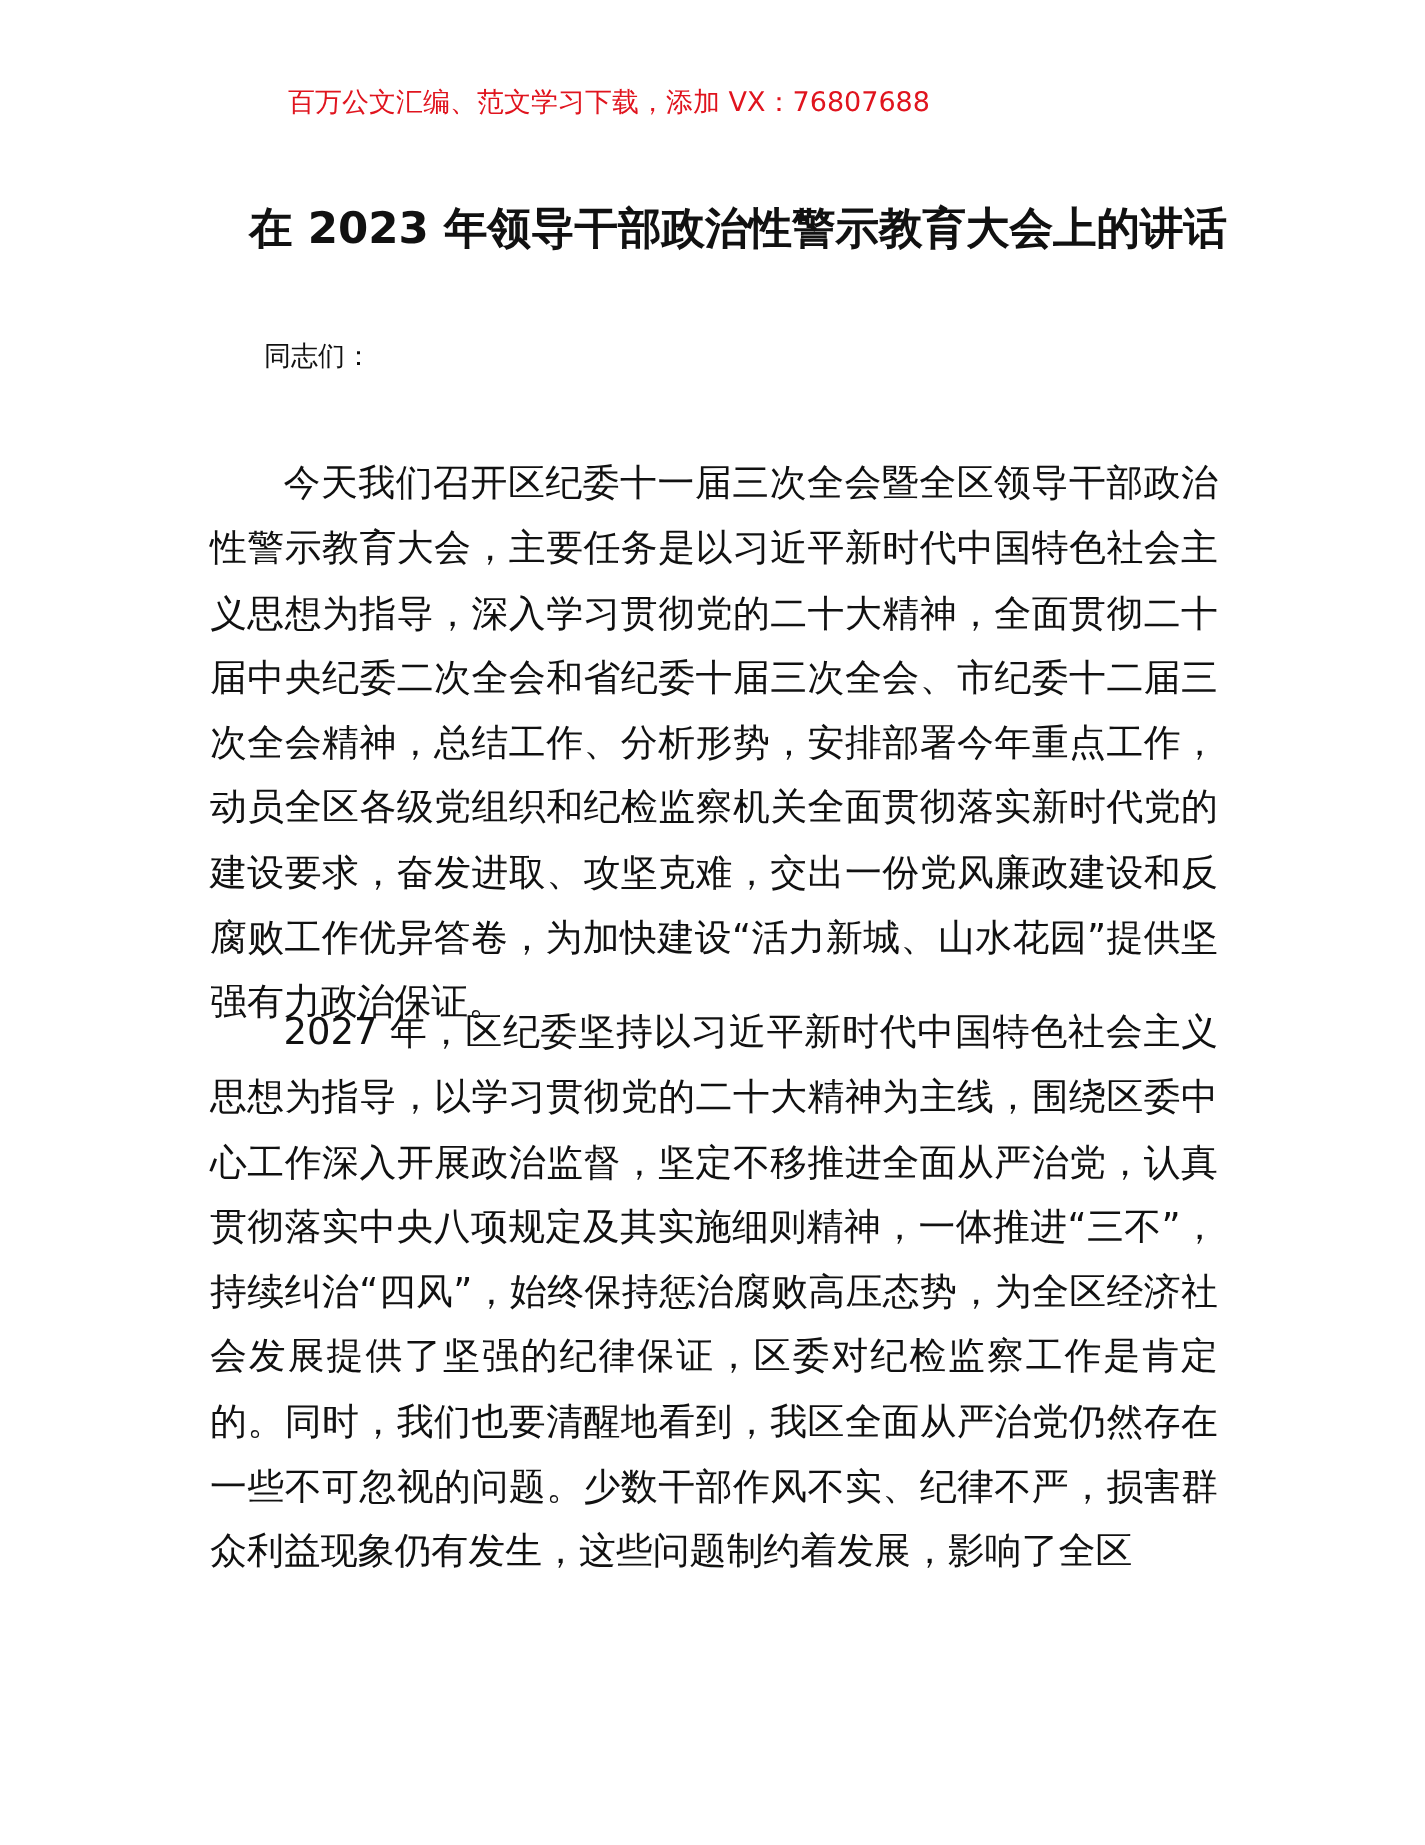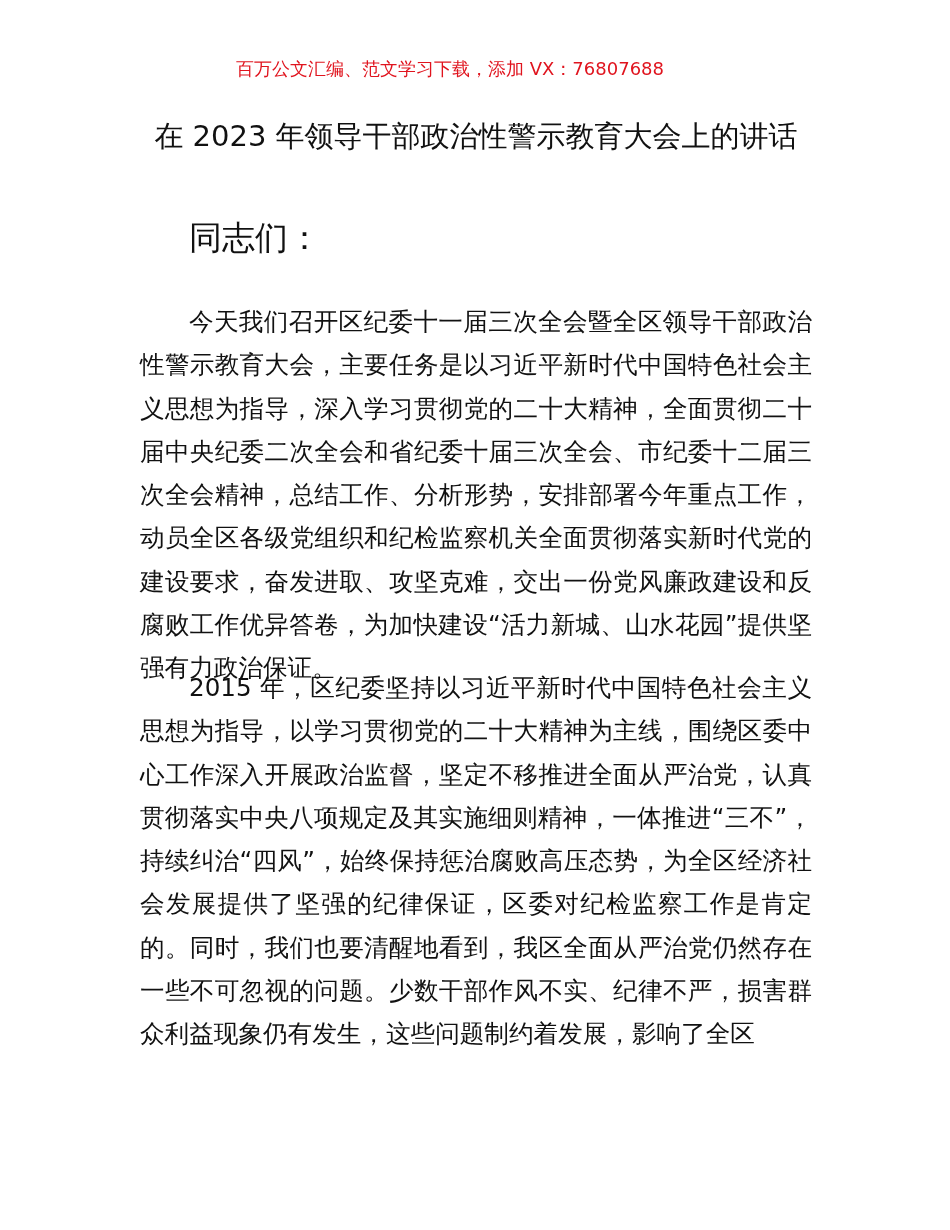--- a/index.html
+++ b/index.html
@@ -24,21 +24,20 @@
     .banner {
       position: absolute;
       top: 56px;
       left: 0;
       width: 812px;
       text-align: center;
       color: #e0141e;
       font-size: 18px;
       line-height: 26px;
       letter-spacing: 0px;
-      padding-left: 44px;
     }
     .title {
       position: absolute;
       top: 114px;
       left: 138px;
       width: 676px;
       text-align: center;
       font-size: 29px;
       line-height: 44px;
       color: #111111;
@@ -49,44 +48,44 @@
       width: 672px;
       font-size: 24.6px;
       line-height: 43.3px;
       text-align: justify;
       text-justify: inter-character;
       color: #111111;
     }
     .salutation {
       position: absolute;
       top: 218px;
-      left: 189px;
-      font-size: 33px;
+      left: 176px;
+      font-size: 18px;
       line-height: 40px;
     }
     .para {
       margin: 0;
       text-indent: 49px;
       word-break: break-all;
     }
     .p1 { top: 266px; margin-top: 34px; }
     .p2 { top: 666px; }
   </style>
 </head>
 <body>
 
 <div class="page">
 
   <div class="banner">百万公文汇编、范文学习下载，添加 VX：76807688</div>
 
-  <h1 class="title" style="margin:0;font-weight:normal;">在 2023 年领导干部政治性警示教育大会上的讲话</h1>
+  <h1 class="title" style="margin:16px;font-weight:bold;">在 2023 年领导干部政治性警示教育大会上的讲话</h1>
 
   <div class="salutation">同志们：</div>
 
   <div class="body-text p1">
     <p class="para">今天我们召开区纪委十一届三次全会暨全区领导干部政治性警示教育大会，主要任务是以习近平新时代中国特色社会主义思想为指导，深入学习贯彻党的二十大精神，全面贯彻二十届中央纪委二次全会和省纪委十届三次全会、市纪委十二届三次全会精神，总结工作、分析形势，安排部署今年重点工作，动员全区各级党组织和纪检监察机关全面贯彻落实新时代党的建设要求，奋发进取、攻坚克难，交出一份党风廉政建设和反腐败工作优异答卷，为加快建设“活力新城、山水花园”提供坚强有力政治保证。</p>
   </div>
 
   <div class="body-text p2">
-    <p class="para">2015 年，区纪委坚持以习近平新时代中国特色社会主义思想为指导，以学习贯彻党的二十大精神为主线，围绕区委中心工作深入开展政治监督，坚定不移推进全面从严治党，认真贯彻落实中央八项规定及其实施细则精神，一体推进“三不”，持续纠治“四风”，始终保持惩治腐败高压态势，为全区经济社会发展提供了坚强的纪律保证，区委对纪检监察工作是肯定的。同时，我们也要清醒地看到，我区全面从严治党仍然存在一些不可忽视的问题。少数干部作风不实、纪律不严，损害群众利益现象仍有发生，这些问题制约着发展，影响了全区</p>
+    <p class="para">2027 年，区纪委坚持以习近平新时代中国特色社会主义思想为指导，以学习贯彻党的二十大精神为主线，围绕区委中心工作深入开展政治监督，坚定不移推进全面从严治党，认真贯彻落实中央八项规定及其实施细则精神，一体推进“三不”，持续纠治“四风”，始终保持惩治腐败高压态势，为全区经济社会发展提供了坚强的纪律保证，区委对纪检监察工作是肯定的。同时，我们也要清醒地看到，我区全面从严治党仍然存在一些不可忽视的问题。少数干部作风不实、纪律不严，损害群众利益现象仍有发生，这些问题制约着发展，影响了全区</p>
   </div>
 
 </div>
 
 </body></html>

